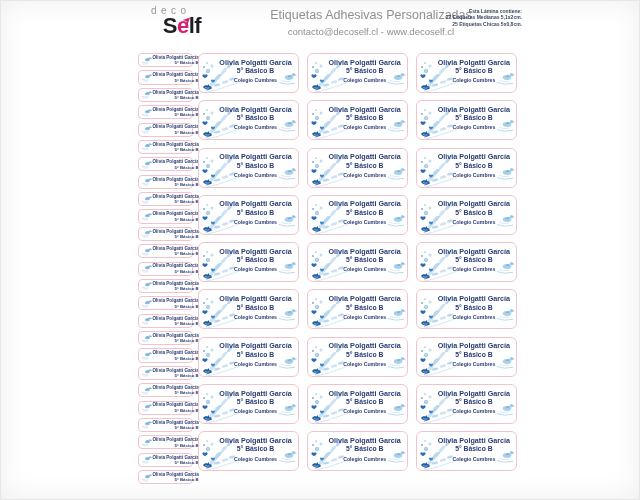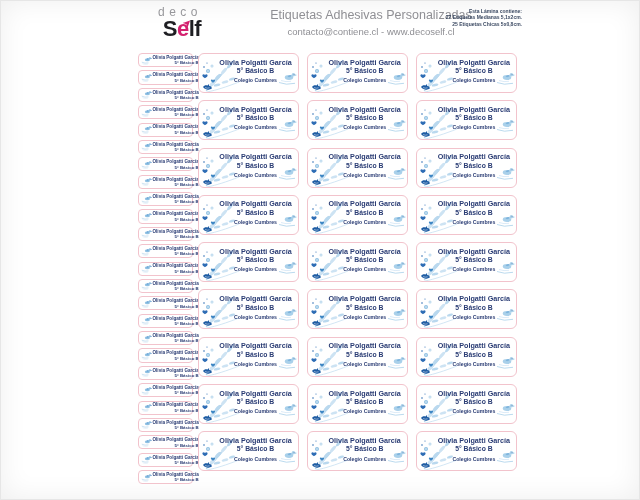--- a/index.html
+++ b/index.html
@@ -1,21 +1,21 @@
 <!DOCTYPE html>
 <html><head>
 <meta charset="utf-8">
 <style>
   html,body{margin:0;padding:0;background:#fff;}
   .sheet{position:relative;width:640px;height:500px;background:#fff;overflow:hidden;
          font-family:"Liberation Sans",sans-serif;
          box-shadow:inset 0 0 28px rgba(0,0,0,.07);border:1px solid #e6e6e6;box-sizing:border-box;}
   
   .logo{position:absolute;left:141px;top:4px;width:80px;}
-  .logo-top{font-size:12px;letter-spacing:4.5px;color:#97979b;margin-left:16px;}
+  .logo-top{font-size:10px;letter-spacing:4.5px;color:#97979b;margin-left:9px;}
   .logo-main{font-size:22px;font-weight:bold;color:#1e1e22;line-height:21px;margin-top:-1px;letter-spacing:-0.5px;text-align:center;}
   .logo-main .accent{color:#d4216f;position:relative;}
   .logo-main .accent i{position:absolute;right:-2px;top:-3px;font-style:normal;font-size:9px;transform:rotate(-45deg);color:#d4216f;}
   .title-block{position:absolute;left:235px;top:7px;width:270px;text-align:center;color:#8f8f94;}
   .title{font-size:12.5px;}
   .subtitle{font-size:9.5px;margin-top:4px;}
   .info{position:absolute;left:402px;top:7px;width:119px;text-align:right;
         font-size:5px;line-height:6.4px;color:#3c4a63;font-weight:bold;}
   
   .small-col{position:absolute;left:137px;top:52px;width:55px;}
@@ -86,21 +86,21 @@
 
 <div class="sheet">
 
   <div class="logo">
     <div class="logo-top">deco</div>
     <div class="logo-main"><span>S</span><span class="accent"><span>e</span><i>➤</i></span><span>lf</span></div>
   </div>
 
   <div class="title-block">
     <div class="title">Etiquetas Adhesivas Personalizadas</div>
-    <div class="subtitle">contacto@contiene.cl - www.decoself.cl</div>
+    <div class="subtitle">contacto@decoself.cl - www.decoself.cl</div>
   </div>
 
   <div class="info" id="info-block">
       <div>Esta Lámina contiene:</div>
       <div>27 Etiquetas Medianas 5,1x2cm.</div>
       <div>25 Etiquetas Chicas 5x0,8cm.</div>
     </div>
 
   <div class="small-col" id="small-col">
   <div class="lbl-s">

